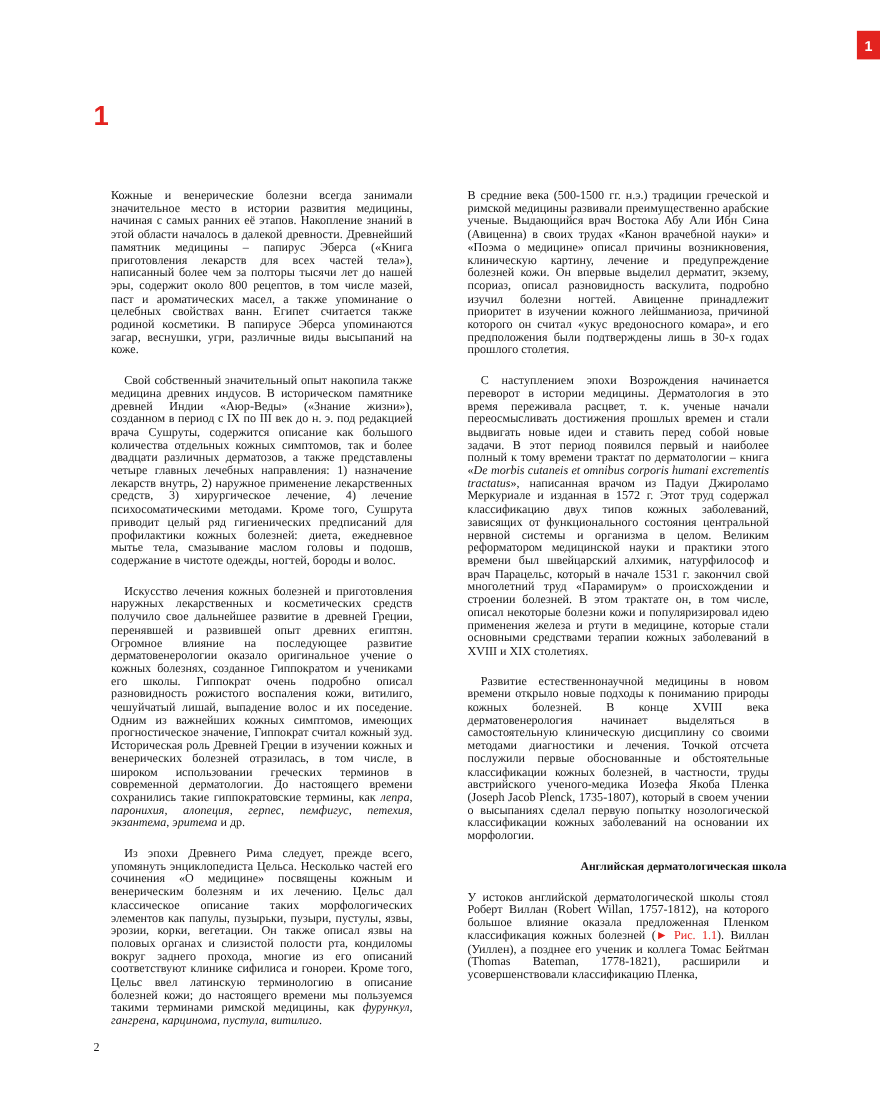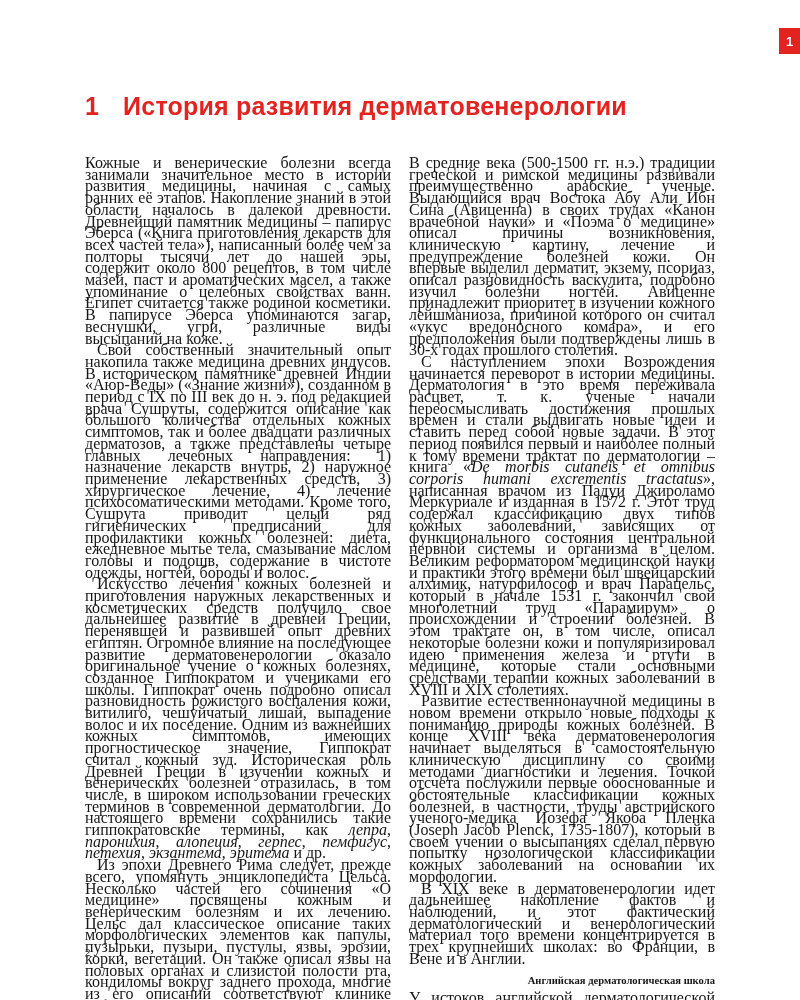--- a/index.html
+++ b/index.html
@@ -23,21 +23,21 @@
     font-size:25px;line-height:1.15;letter-spacing:0.2px;
   }
 
   .content{
     position:absolute;left:85px;top:157px;width:630px;
     display:flex;gap:18px;
   }
   .col{width:306px;}
 
   .para{
-    font-size:16px;line-height:11.7px;text-align:justify;margin:0;
+    font-size:11px;line-height:11.7px;text-align:justify;margin:16px;
     hyphens:auto;-webkit-hyphens:auto;
   }
   .para.indent{text-indent:12px;}
   .para i{}
   .para b{font-weight:normal;}
   .red{color:#e3231f;}
 
   .subhead{
     font-size:10.6px;line-height:12px;font-weight:bold;margin:10px 0 5px 0;
     text-align:right;
@@ -52,35 +52,33 @@
 <body>
 
 <div class="page">
 
   <div class="chapter-tab">
     <span>1</span>
   </div>
 
   <div class="chapter-heading">
     <span>1</span>
-    <span>История развития дерматовенерологии</span>
   </div>
 
   <div class="content">
     <div class="col">
         <p class="para">Кожные и венерические болезни всегда занимали значительное место в истории развития медицины, начиная с самых ранних её этапов. Накопление знаний в этой области началось в далекой древности. Древнейший памятник медицины – <b>папирус Эберса</b> («Книга приготовления лекарств для всех частей тела»), написанный более чем за полторы тысячи лет до нашей эры, содержит около 800 рецептов, в том числе мазей, паст и ароматических масел, а также упоминание о целебных свойствах ванн. Египет считается также родиной косметики. В папирусе Эберса упоминаются загар, веснушки, угри, различные виды высыпаний на коже.</p>
         <p class="para indent">Свой собственный значительный опыт накопила также медицина древних индусов. В историческом памятнике древней Индии «<b>Аюр-Веды</b>» («Знание жизни»), созданном в период с IX по III век до н. э. под редакцией врача <b>Сушруты</b>, содержится описание как большого количества отдельных кожных симптомов, так и более двадцати различных дерматозов, а также представлены четыре главных лечебных направления: 1) назначение лекарств внутрь, 2) наружное применение лекарственных средств, 3) хирургическое лечение, 4) лечение психосоматическими методами. Кроме того, Сушрута приводит целый ряд гигиенических предписаний для профилактики кожных болезней: диета, ежедневное мытье тела, смазывание маслом головы и подошв, содержание в чистоте одежды, ногтей, бороды и волос.</p>
         <p class="para indent">Искусство лечения кожных болезней и приготовления наружных лекарственных и косметических средств получило свое дальнейшее развитие в древней Греции, перенявшей и развившей опыт древних египтян. <b>Огромное влияние на последующее развитие дерматовенерологии оказало оригинальное учение о кожных болезнях, созданное Гиппократом и учениками его школы.</b> <b>Гиппократ</b> очень подробно описал разновидность рожистого воспаления кожи, витилиго, чешуйчатый лишай, выпадение волос и их поседение. Одним из важнейших кожных симптомов, имеющих прогностическое значение, Гиппократ считал кожный зуд. Историческая роль Древней Греции в изучении кожных и венерических болезней отразилась, в том числе, в широком использовании греческих терминов в современной дерматологии. До настоящего времени сохранились такие гиппократовские термины, как <i>лепра</i>, <i>паронихия</i>, <i>алопеция</i>, <i>герпес</i>, <i>пемфигус</i>, <i>петехия</i>, <i>экзантема</i>, <i>эритема</i> и др.</p>
         <p class="para indent">Из эпохи Древнего Рима следует, прежде всего, упомянуть энциклопедиста <b>Цельса</b>. Несколько частей его сочинения «О медицине» посвящены кожным и венерическим болезням и их лечению. Цельс дал классическое описание таких морфологических элементов как папулы, пузырьки, пузыри, пустулы, язвы, эрозии, корки, вегетации. Он также описал язвы на половых органах и слизистой полости рта, кондиломы вокруг заднего прохода, многие из его описаний соответствуют клинике сифилиса и гонореи. Кроме того, Цельс ввел латинскую терминологию в описание болезней кожи; до настоящего времени мы пользуемся такими терминами римской медицины, как <i>фурункул</i>, <i>гангрена</i>, <i>карцинома</i>, <i>пустула</i>, <i>витилиго</i>.</p>
       </div>
     <div class="col">
         <p class="para">В средние века (500-1500 гг. н.э.) традиции греческой и римской медицины развивали преимущественно арабские ученые. Выдающийся врач Востока <b>Абу Али Ибн Сина</b> (Авиценна) в своих трудах «Канон врачебной науки» и «Поэма о медицине» описал причины возникновения, клиническую картину, лечение и предупреждение болезней кожи. Он впервые выделил дерматит, экзему, псориаз, описал разновидность васкулита, подробно изучил болезни ногтей. Авиценне принадлежит приоритет в изучении кожного лейшманиоза, причиной которого он считал «укус вредоносного комара», и его предположения были подтверждены лишь в 30-х годах прошлого столетия.</p>
         <p class="para indent">С наступлением эпохи Возрождения начинается переворот в истории медицины. Дерматология в это время переживала расцвет, т. к. ученые начали переосмысливать достижения прошлых времен и стали выдвигать новые идеи и ставить перед собой новые задачи. В этот период появился первый и наиболее полный к тому времени трактат по дерматологии – книга «<i>De morbis cutaneis et omnibus corporis humani excrementis tractatus</i>», написанная врачом из Падуи <b>Джироламо Меркуриале</b> и изданная в 1572 г. Этот труд содержал классификацию двух типов кожных заболеваний, зависящих от функционального состояния центральной нервной системы и организма в целом. Великим реформатором медицинской науки и практики этого времени был швейцарский алхимик, натурфилософ и врач <b>Парацельс</b>, который в начале 1531 г. закончил свой многолетний труд «Парамирум» о происхождении и строении болезней. В этом трактате он, в том числе, описал некоторые болезни кожи и популяризировал идею применения железа и ртути в медицине, которые стали основными средствами терапии кожных заболеваний в XVIII и XIX столетиях.</p>
         <p class="para indent">Развитие естественнонаучной медицины в новом времени открыло новые подходы к пониманию природы кожных болезней. В конце XVIII века дерматовенерология начинает выделяться в самостоятельную клиническую дисциплину со своими методами диагностики и лечения. Точкой отсчета послужили первые обоснованные и обстоятельные классификации кожных болезней, в частности, труды австрийского ученого-медика <b>Иозефа Якоба Пленка</b> (Joseph Jacob Plenck, 1735-1807), который в своем учении о высыпаниях сделал первую попытку нозологической классификации кожных заболеваний на основании их морфологии.</p>
-        <p class="para indent">В XIX веке в дерматовенерологии идет дальнейшее накопление фактов и наблюдений, и этот фактический дерматологический и венерологический материал того времени концентрируется в трех крупнейших школах: во Франции, в Вене и в Англии.</p>
         <h3 class="subhead">Английская дерматологическая школа</h3>
         <p class="para">У истоков английской дерматологической школы стоял <b>Роберт Виллан</b> (Robert Willan, 1757-1812), на которого большое влияние оказала предложенная Пленком классификация кожных болезней (<span class="red">► Рис. 1.1</span>). Виллан (Уиллен), а позднее его ученик и коллега <b>Томас Бейтман</b> (Thomas Bateman, 1778-1821), расширили и усовершенствовали классификацию Пленка,</p>
       </div>
   </div>
 
   <div class="page-number">2</div>
 
 </div>
 
 </body></html>

